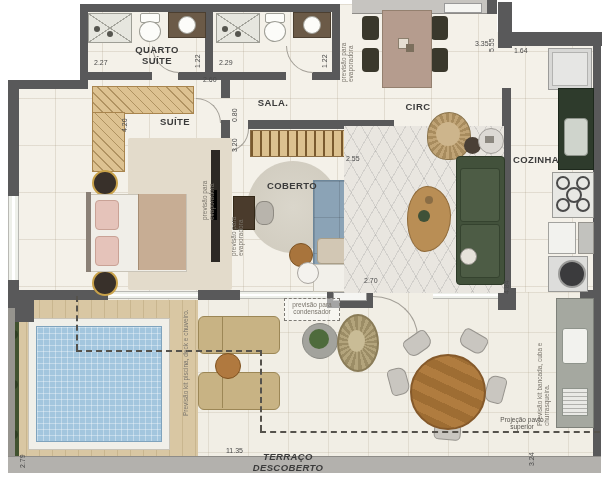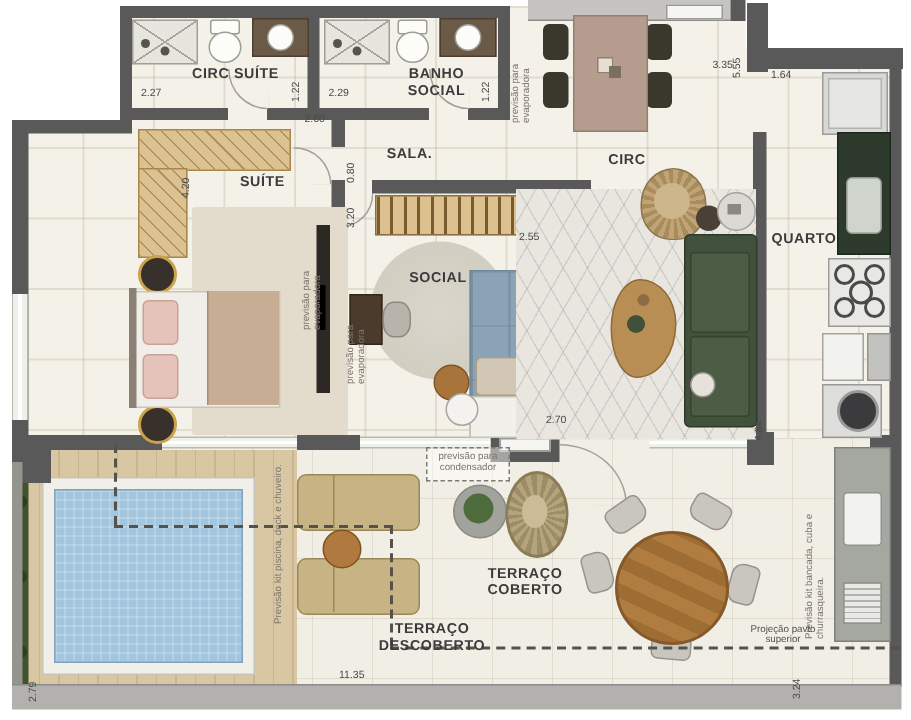--- a/index.html
+++ b/index.html
@@ -200,29 +200,27 @@
   <div class="abs" style="left:562px;top:388px;width:24px;height:26px;background:repeating-linear-gradient(#e9e9e5 0 3px,#b1b1ad 3px 4px);border:1px solid #8f948c;"></div>
 
   <div class="dash" style="left:76px;top:296px;width:0;height:54px;border-left:2px dashed #55524c;"></div>
   <div class="dash" style="left:76px;top:350px;width:186px;height:0;border-top:2px dashed #55524c;"></div>
   <div class="dash" style="left:260px;top:350px;width:0;height:81px;border-left:2px dashed #55524c;"></div>
   <div class="dash" style="left:260px;top:431px;width:340px;height:0;border-top:2px dashed #55524c;"></div>
   <div class="abs" style="left:284px;top:298px;width:54px;height:21px;border:1px dashed #7d7a74;background:rgba(255,255,255,.45);">
     <div class="note" style="left:2px;top:2px;width:50px;text-align:center;">previsão para condensador</div>
   </div>
 
-  <div class="room-label" style="left:128px;top:45px;width:58px;">CIRC SUÍTE</div>
-  <div class="room-label" style="left:262px;top:45px;width:58px;">BANHO SOCIAL</div>
+  <div class="room-label" style="left:128px;top:45px;width:58px;">QUARTO SUÍTE</div>
   <div class="room-label" style="left:248px;top:98px;width:50px;">SALA.</div>
   <div class="room-label" style="left:395px;top:102px;width:46px;">CIRC</div>
   <div class="room-label" style="left:150px;top:117px;width:50px;">SUÍTE</div>
-  <div class="room-label" style="left:264px;top:181px;width:56px;">SOCIAL</div>
-  <div class="room-label" style="left:510px;top:155px;width:52px;">QUARTO</div>
-  <div class="room-label" style="left:314px;top:378px;width:72px;">TERRAÇO COBERTO</div>
-  <div class="room-label" style="left:240px;top:415px;width:96px;">TERRAÇO DESCOBERTO</div>
+  <div class="room-label" style="left:264px;top:181px;width:56px;">COBERTO</div>
+  <div class="room-label" style="left:510px;top:155px;width:52px;">COZINHA</div>
+  <div class="room-label" style="left:240px;top:452px;width:96px;font-style:italic;">TERRAÇO DESCOBERTO</div>
 
   <div class="dim" style="left:94px;top:59px;">2.27</div>
   <div class="dim v" style="left:194px;top:44px;height:24px;">1.22</div>
   <div class="dim" style="left:219px;top:59px;">2.29</div>
   <div class="dim v" style="left:321px;top:44px;height:24px;">1.22</div>
   <div class="dim" style="left:203px;top:76px;">2.60</div>
   <div class="dim v" style="left:488px;top:26px;height:26px;">5.55</div>
   <div class="dim" style="left:475px;top:40px;">3.35</div>
   <div class="dim" style="left:514px;top:47px;">1.64</div>
   <div class="dim v" style="left:121px;top:106px;height:26px;">4.20</div>

